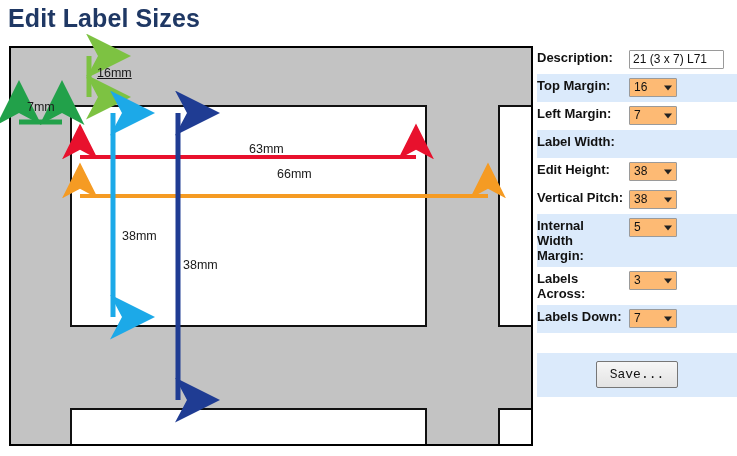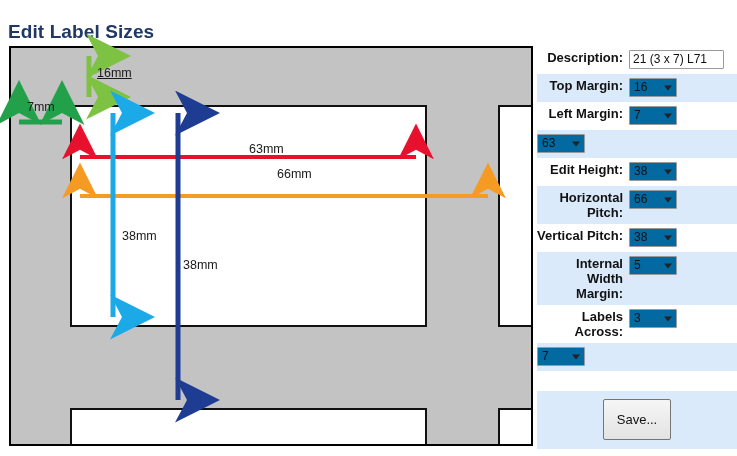--- a/index.html
+++ b/index.html
@@ -6,22 +6,22 @@
   html,body{margin:0;padding:0;}
   body{
     width:737px;height:456px;overflow:hidden;background:#ffffff;
     font-family:"Liberation Sans","DejaVu Sans",sans-serif;
     -webkit-font-smoothing:antialiased;
   }
   #page{position:relative;width:737px;height:456px;}
 
   
   #page-title{
-    position:absolute;left:8px;top:21px;
-    font-size:19px;font-weight:bold;color:#1F3864;
+    position:absolute;left:8px;top:4px;
+    font-size:25px;font-weight:bold;color:#1F3864;
     letter-spacing:0.1px;white-space:nowrap;
   }
 
   
   #diagram{
     position:absolute;left:9px;top:46px;width:524px;height:400px;
     background:#c3c3c3;border:2px solid #000000;
     box-sizing:border-box;overflow:hidden;
   }
   .label-rect{
@@ -49,30 +49,30 @@
     position:absolute;left:537px;top:46px;width:200px;
     font-size:13px;
   }
   .form-row{
     display:flex;align-items:flex-start;
     padding:4px 0 4px 0;
     min-height:20px;
   }
   .form-row.alt{background:#dbeafb;}
   .row-label{
-    width:92px;flex:0 0 92px;text-align:right;
+    width:92px;flex:0 0 92px;text-align:left;
     font-weight:bold;color:#111111;
     font-size:13px;line-height:15px;
     padding-right:6px;box-sizing:border-box;
   }
   .row-field{flex:1 1 auto;}
   .mini-select{
     display:inline-block;position:relative;
     min-width:48px;height:19px;line-height:17px;
-    border:1px solid #9a9a9a;background:#0369a1;
+    border:1px solid #9a9a9a;background:#fdba74;
     box-sizing:border-box;font-size:12px;color:#111;
     padding:0 18px 0 4px;border-radius:1px;
   }
   .mini-select .caret{
     position:absolute;right:4px;top:50%;transform:translateY(-50%);
     width:0;height:0;border-left:4px solid transparent;
     border-right:4px solid transparent;border-top:5px solid #222;
   }
   .text-input{
     display:block;width:95px;height:19px;line-height:17px;
@@ -80,25 +80,25 @@
     box-sizing:border-box;font-size:12px;color:#111;
     padding:0 2px 0 3px;border-radius:1px;
     font-family:"Liberation Sans","DejaVu Sans",sans-serif;
     white-space:nowrap;overflow:hidden;
   }
   .spacer-row{height:20px;background:#ffffff;}
   .save-row{
     background:#dbeafb;padding:8px 0 9px 0;text-align:center;
   }
   .save-btn{
-    display:inline-block;padding:12px 13px;
+    display:inline-block;padding:5px 13px;
     border:1px solid #767676;border-radius:2px;
     background:linear-gradient(#f6f6f6,#e3e3e3);
     font-size:13px;color:#111;
-    font-family:Liberation Sans, sans-serif;
+    font-family:Liberation Mono, monospace;
   }
 </style>
 </head>
 <body>
 
 <div id="page">
 
   <div id="page-title">Edit Label Sizes</div>
 
   <div id="diagram">
@@ -175,43 +175,40 @@
         </div>
         <div class="form-row alt">
           <div class="row-label">Top Margin:</div>
           <div class="row-field"><div class="mini-select"><span>16</span><span class="caret"></span></div></div>
         </div>
         <div class="form-row">
           <div class="row-label">Left Margin:</div>
           <div class="row-field"><div class="mini-select"><span>7</span><span class="caret"></span></div></div>
         </div>
         <div class="form-row alt">
-          <div class="row-field"><div class="mini-select"><span>63</span><span class="caret"></span></div></div>
+          <div class="row-label">Label Width:</div>
         </div>
         <div class="form-row">
           <div class="row-label">Edit Height:</div>
           <div class="row-field"><div class="mini-select"><span>38</span><span class="caret"></span></div></div>
         </div>
-        <div class="form-row alt">
-          <div class="row-label">Horizontal Pitch:</div>
-          <div class="row-field"><div class="mini-select"><span>66</span><span class="caret"></span></div></div>
-        </div>
         <div class="form-row">
           <div class="row-label">Vertical Pitch:</div>
           <div class="row-field"><div class="mini-select"><span>38</span><span class="caret"></span></div></div>
         </div>
         <div class="form-row alt">
           <div class="row-label">Internal Width Margin:</div>
           <div class="row-field"><div class="mini-select"><span>5</span><span class="caret"></span></div></div>
         </div>
         <div class="form-row">
           <div class="row-label">Labels Across:</div>
           <div class="row-field"><div class="mini-select"><span>3</span><span class="caret"></span></div></div>
         </div>
         <div class="form-row alt">
+          <div class="row-label">Labels Down:</div>
           <div class="row-field"><div class="mini-select"><span>7</span><span class="caret"></span></div></div>
         </div>
       </div>
     <div class="spacer-row"></div>
     <div class="save-row">
       <span class="save-btn">Save...</span>
     </div>
   </div>
 
 </div>

